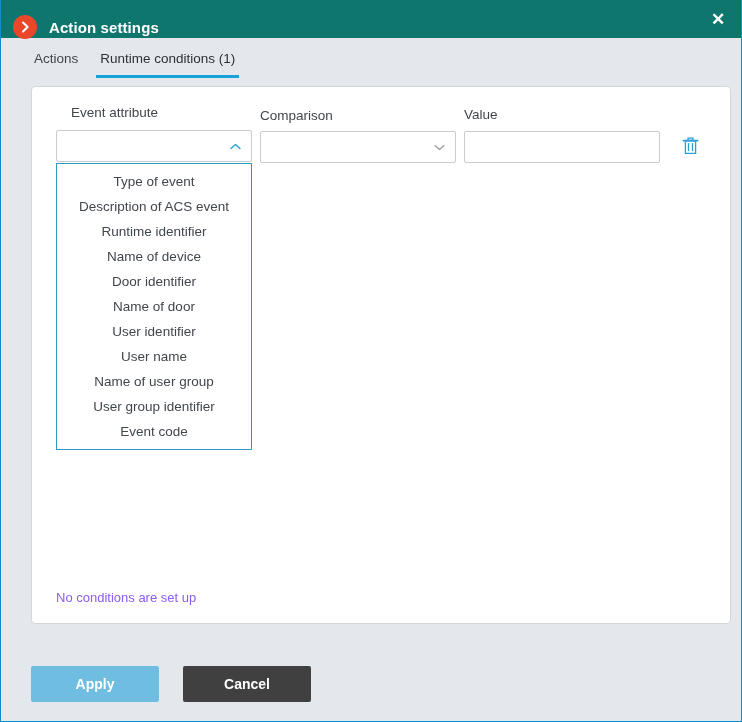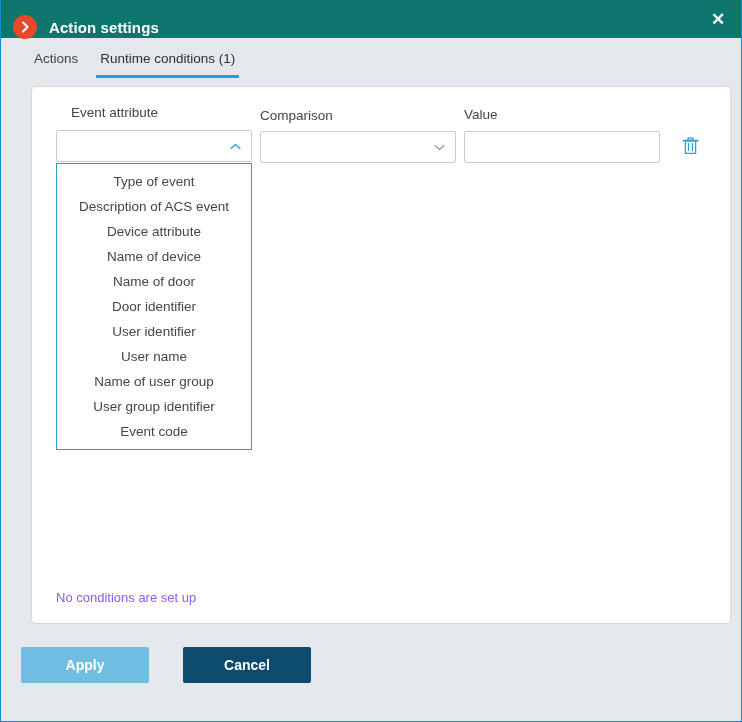--- a/index.html
+++ b/index.html
@@ -194,40 +194,40 @@
     bottom: 18px;
     font-size: 13px;
     color: #8b5cf6;
   }
 
   
   .footer {
     height: 74px;
     min-height: 74px;
     display: flex;
-    align-items: flex-start;
-    padding-left: 20px;
-    gap: 34px;
+    align-items: center;
+    padding-left: 30px;
+    gap: 24px;
     background: #e4e8ec;
   }
 
   .btn {
     width: 128px;
     height: 36px;
     border: none;
     border-radius: 2px;
     color: #ffffff;
     font-size: 14px;
     font-weight: bold;
     font-family: "Liberation Sans", sans-serif;
     cursor: pointer;
   }
 
   .btn-apply  { background: #6fbde0; }
-  .btn-cancel { background: #0c4a6e; }
+  .btn-cancel { background: #404040; }
 </style>
 </head>
 <body>
 
 <div class="window">
 
   <div class="titlebar">
     <span class="app-icon">
       <svg width="14" height="14" viewBox="0 0 14 14" aria-hidden="true">
         <path d="M5 2.6 L9.6 7 L5 11.4" fill="none" stroke="#ffffff" stroke-width="2.1" stroke-linecap="round" stroke-linejoin="round"></path>
@@ -275,24 +275,24 @@
             <path d="M3.4 4.9 h10.2 v12.4 h-10.2 z" fill="none" stroke="#2ba0d8" stroke-width="1.3"></path>
             <path d="M6.5 7.6 v7" fill="none" stroke="#2ba0d8" stroke-width="1.3" stroke-linecap="round"></path>
             <path d="M10.5 7.6 v7" fill="none" stroke="#2ba0d8" stroke-width="1.3" stroke-linecap="round"></path>
           </svg>
         </span>
       </div>
 
       <div class="dropdown">
         <div class="dd-item">Type of event</div>
         <div class="dd-item">Description of ACS event</div>
-        <div class="dd-item">Device attribute</div>
+        <div class="dd-item">Runtime identifier</div>
         <div class="dd-item">Name of device</div>
+        <div class="dd-item">Door identifier</div>
         <div class="dd-item">Name of door</div>
-        <div class="dd-item">Door identifier</div>
         <div class="dd-item">User identifier</div>
         <div class="dd-item">User name</div>
         <div class="dd-item">Name of user group</div>
         <div class="dd-item">User group identifier</div>
         <div class="dd-item">Event code</div>
       </div>
 
       <div class="error-text">No conditions are set up</div>
     </div>
   </div>

